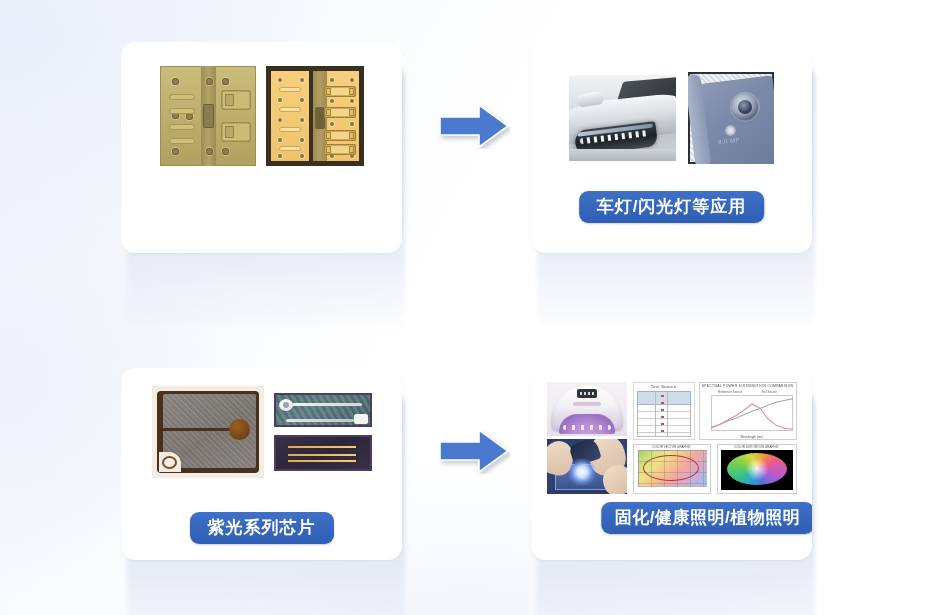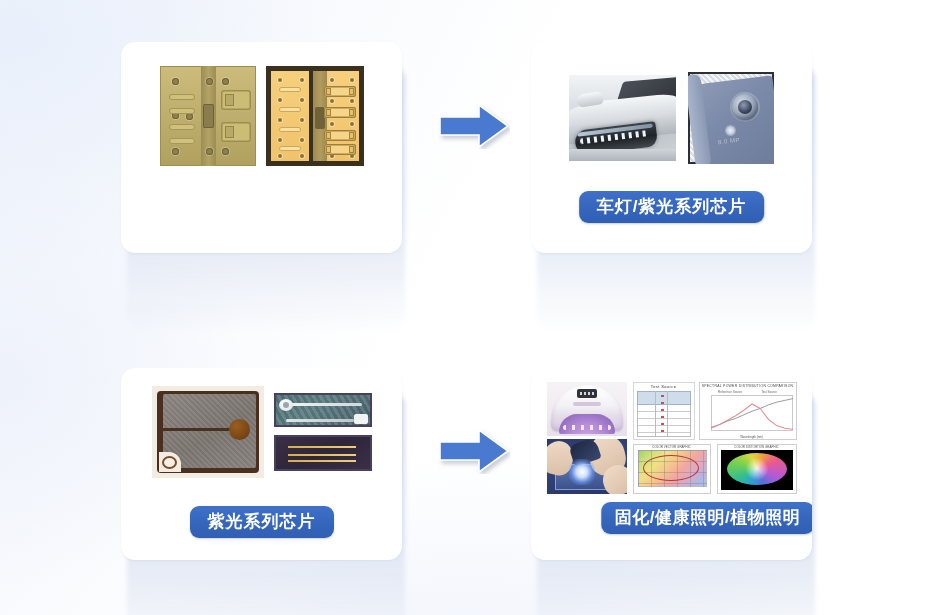--- a/index.html
+++ b/index.html
@@ -644,21 +644,21 @@
           <div class="mesh"></div>
           <div class="back"></div>
           <div class="edge"></div>
           <div class="cam-ring"></div>
           <div class="flash"></div>
           <div class="mp">8.0 MP</div>
         </div>
 
       </div>
 
-      <div class="pill">车灯/紫光系列芯片</div>
+      <div class="pill">车灯/闪光灯等应用</div>
     </div>
   </div>
 
   <div class="card-slot" style="left:121px; top:368px;">
     <div class="card-plate"></div>
     <div class="card" style="height:192px;">
 
       <div class="card-media" style="top:14px; height:100px; gap:10px; align-items:center;">
 
         <div class="uv-big">
@@ -681,21 +681,21 @@
             <div class="gl t"></div>
             <div class="gl m"></div>
             <div class="gl b"></div>
             <div class="gpad l"></div>
             <div class="gpad r"></div>
           </div>
         </div>
 
       </div>
 
-      <div class="pill" style="bottom:22px;">紫光系列芯片</div>
+      <div class="pill" style="bottom:16px;">紫光系列芯片</div>
     </div>
   </div>
 
   <div class="arrow-slot" style="left:438px; top:428px;">
     <svg class="arrow-svg" viewBox="0 0 72 46">
       <path d="M2,14 H41 V2 L70,23 L41,44 V32 H2 Z" fill="#4a7ad0" stroke="#ffffff" stroke-width="1.6" filter="url(#ashadow)"></path>
     </svg>
   </div>
 
   <div class="card-slot" style="left:531px; top:368px;">

